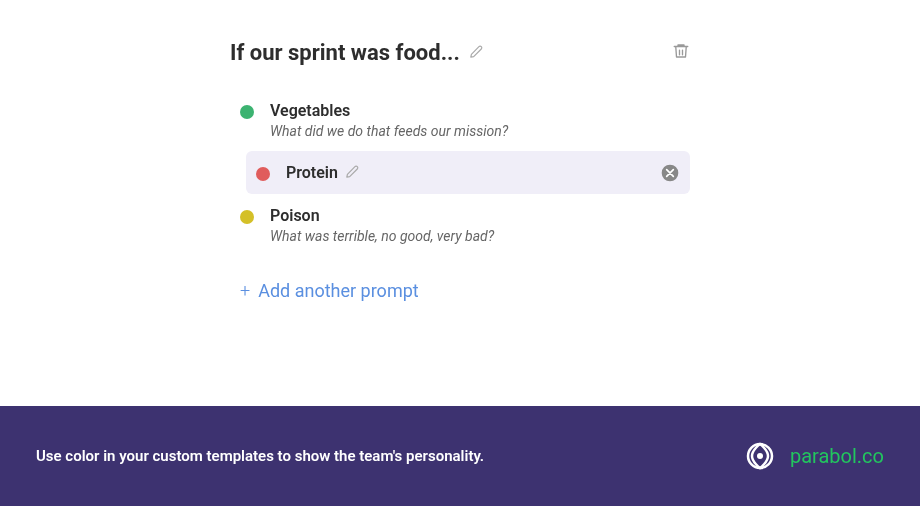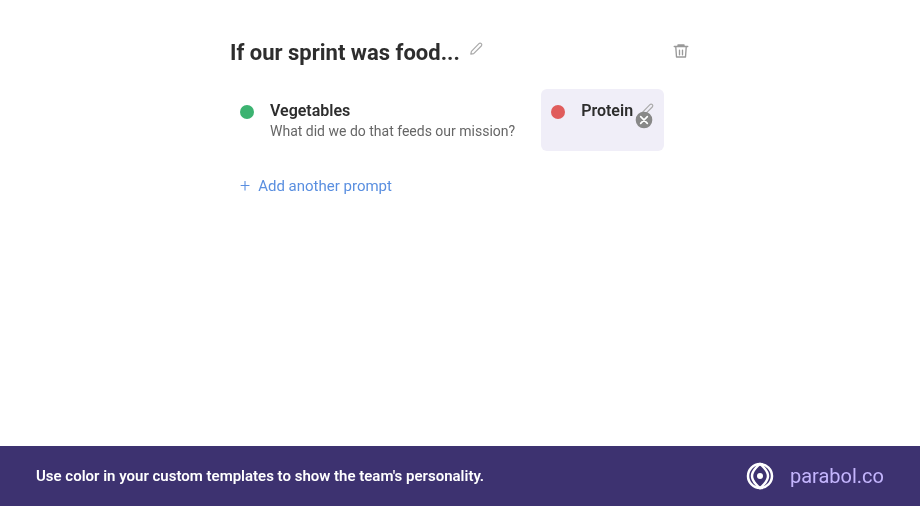--- a/index.html
+++ b/index.html
@@ -26,21 +26,21 @@
 
     .card-header {
       display: flex;
       align-items: center;
       justify-content: space-between;
       margin-bottom: 24px;
     }
 
     .card-title-group {
       display: flex;
-      align-items: flex-start;
+      align-items: center;
       gap: 10px;
     }
 
     .card-title {
       font-size: 22px;
       font-weight: 700;
       color: #2d2d2d;
     }
 
     .edit-icon {
@@ -50,20 +50,21 @@
     }
 
     .delete-icon {
       color: #999;
       cursor: pointer;
       font-size: 18px;
     }
 
     .prompt-list {
       display: flex;
+      flex-direction: column;
       gap: 0;
     }
 
     .prompt-item {
       display: flex;
       align-items: flex-start;
       padding: 12px 10px;
       border-radius: 6px;
       position: relative;
     }
@@ -103,20 +104,21 @@
     .prompt-name .pencil-icon {
       color: #aaa;
       font-size: 13px;
       cursor: pointer;
     }
 
     .prompt-description {
       font-size: 14px;
       color: #666;
       margin-top: 3px;
+      font-style: italic;
     }
 
     .remove-icon {
       position: absolute;
       right: 10px;
       top: 50%;
       transform: translateY(-50%);
       color: #aaa;
       cursor: pointer;
       font-size: 18px;
@@ -135,27 +137,27 @@
     }
 
     .add-plus {
       color: #5a8fe0;
       font-size: 18px;
       font-weight: 300;
     }
 
     .add-label {
       color: #5a8fe0;
-      font-size: 15px;
+      font-size: 18px;
     }
 
     
     .footer {
       background: #3d3270;
-      height: 60px;
+      height: 100px;
       display: flex;
       align-items: center;
       justify-content: space-between;
       padding: 4px 36px;
     }
 
     .footer-text {
       color: #ffffff;
       font-size: 15px;
       font-weight: 600;
@@ -167,21 +169,21 @@
       align-items: center;
       gap: 10px;
     }
 
     .logo-icon {
       width: 40px;
       height: 40px;
     }
 
     .logo-text {
-      color: #c4b5fd;
+      color: #22c55e;
       font-size: 20px;
       font-weight: 400;
     }
 
     
     .pencil-svg {
       width: 13px;
       height: 13px;
       display: inline-block;
     }
@@ -246,20 +248,29 @@
         </div>
         <span class="remove-icon">
           <svg class="close-circle-svg" viewBox="0 0 24 24" fill="none" xmlns="http://www.w3.org/2000/svg">
             <circle cx="12" cy="12" r="10" fill="#888"></circle>
             <path d="M8 8l8 8M16 8l-8 8" stroke="#fff" stroke-width="2" stroke-linecap="round"></path>
           </svg>
         </span>
       </div>
 
 
+      <div class="prompt-item">
+        <div class="dot dot-yellow"></div>
+        <div class="prompt-content">
+          <div class="prompt-name">
+            <span>Poison</span>
+          </div>
+          <div class="prompt-description">What was terrible, no good, very bad?</div>
+        </div>
+      </div>
 
     </div>
 
     <div class="add-prompt">
       <span class="add-plus">+</span>
       <span class="add-label">Add another prompt</span>
     </div>
   </div>
 </div>
 

